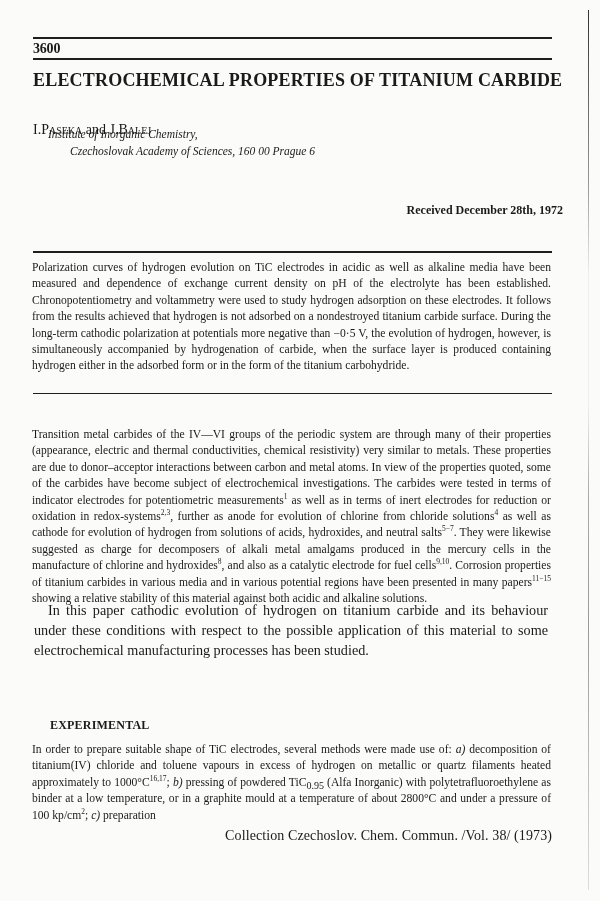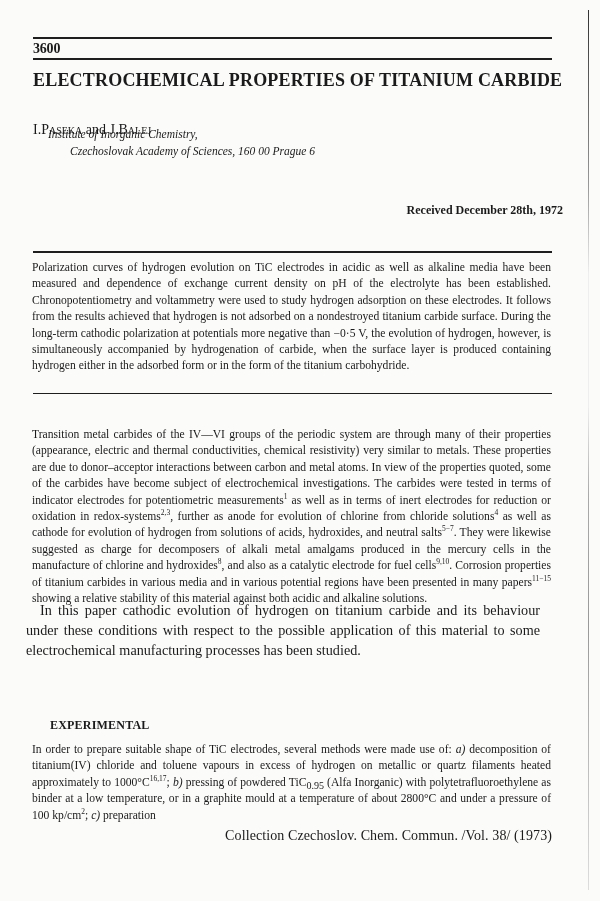--- a/index.html
+++ b/index.html
@@ -25,21 +25,21 @@
   .affil { position: absolute; left: 48px; font-size: 11.5px; font-style: italic; }
   .received { position: absolute; right: 37px; top: 203px; font-size: 12px; font-weight: bold; }
   .para {
     position: absolute; left: 32px; width: 519px; font-size: 11.6px; line-height: 16.4px;
     text-align: justify;
   }
   .para p { margin: 0; }
   .para sup { font-size: 7.5px; line-height: 0; vertical-align: 5px; }
   .para sub { font-size: 10px; line-height: 0; vertical-align: -3px; }
   .large-para {
-    position: absolute; left: 26px; width: 514px; font-size: 14.2px; line-height: 20px; text-align: justify;
+    position: absolute; left: 34px; width: 514px; font-size: 14.2px; line-height: 20px; text-align: justify;
     text-indent: 14px;
   }
   .section-head { position: absolute; left: 50px; top: 718px; font-size: 12px; font-weight: bold; letter-spacing: 0.2px; }
   .footer { position: absolute; right: 48px; top: 828px; font-size: 14px; letter-spacing: 0.1px; }
 </style>
 </head>
 <body>
 
 <div class="edge-line"></div>
 

